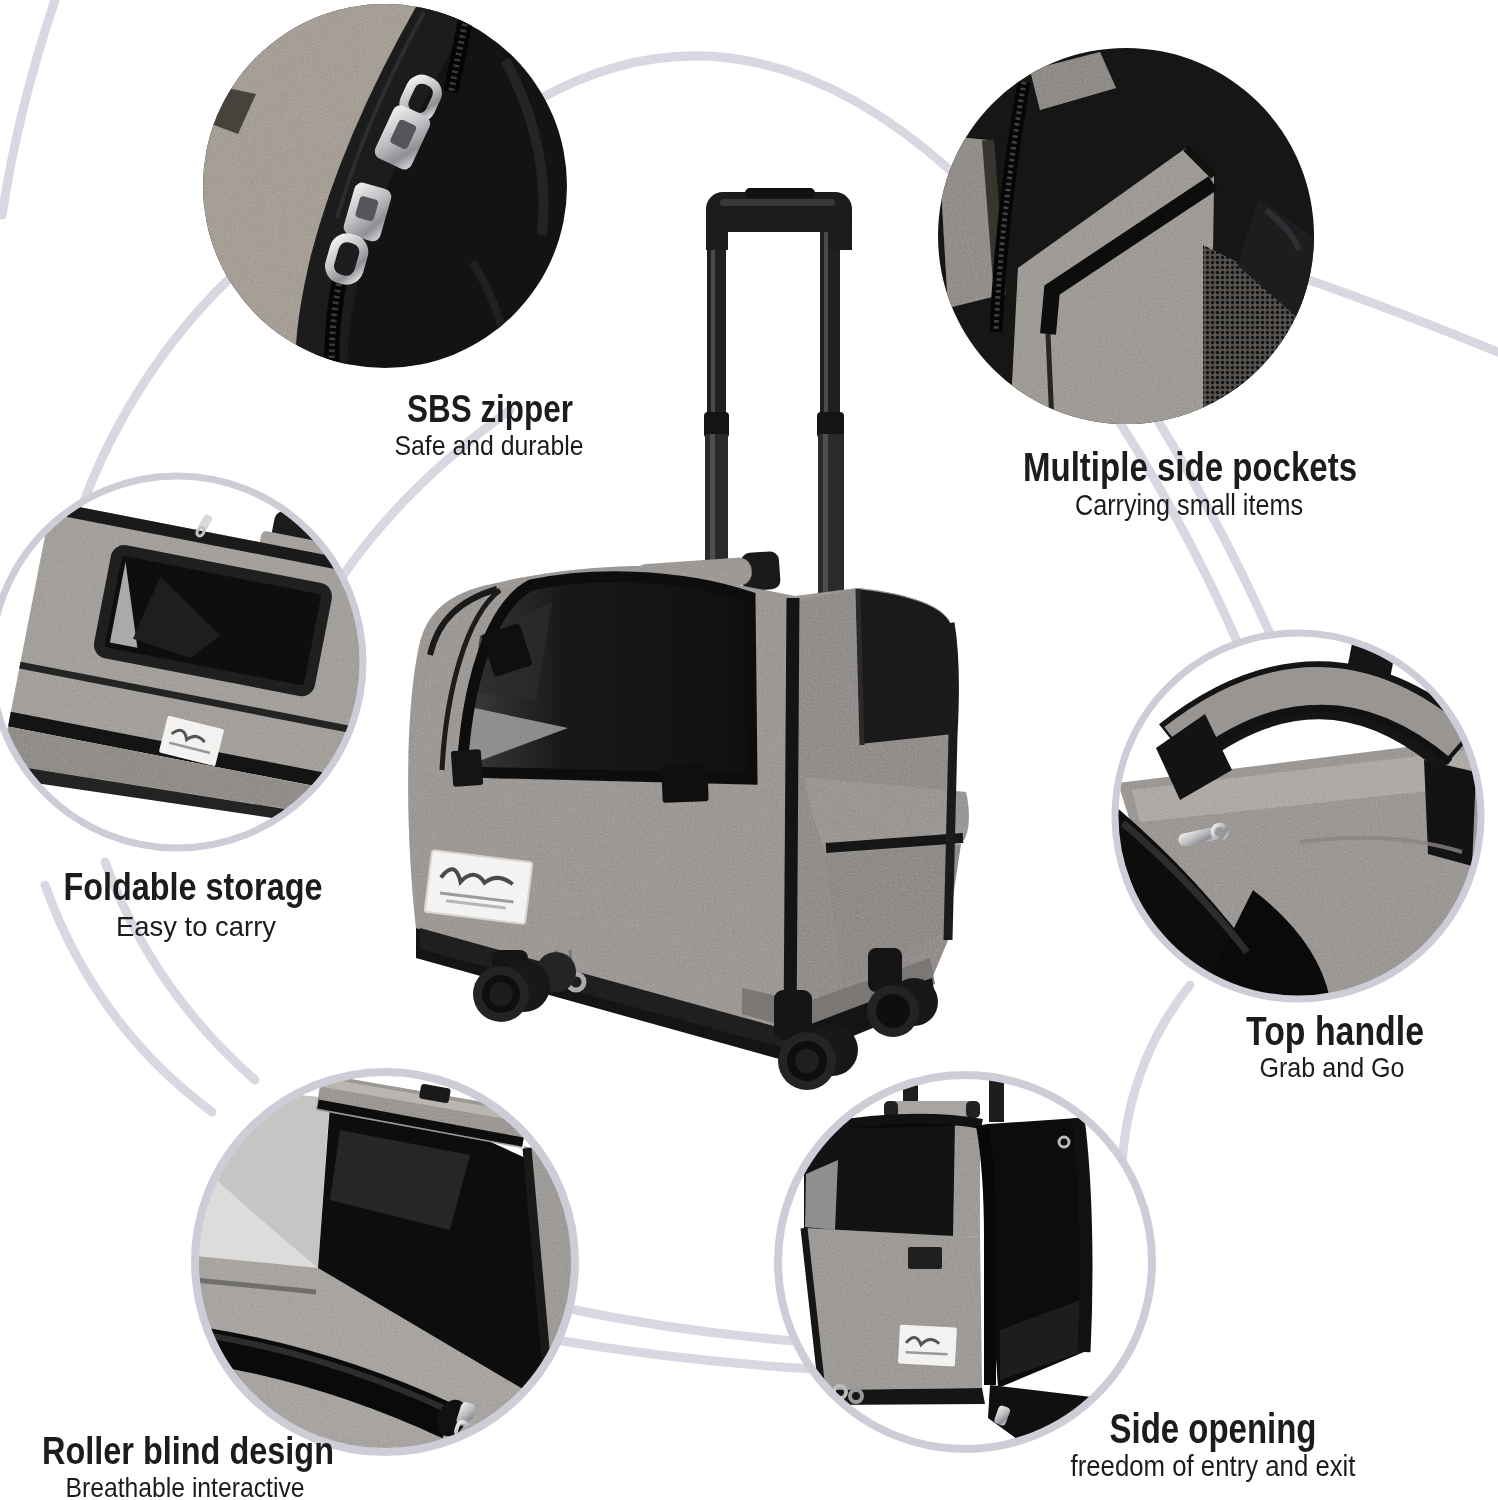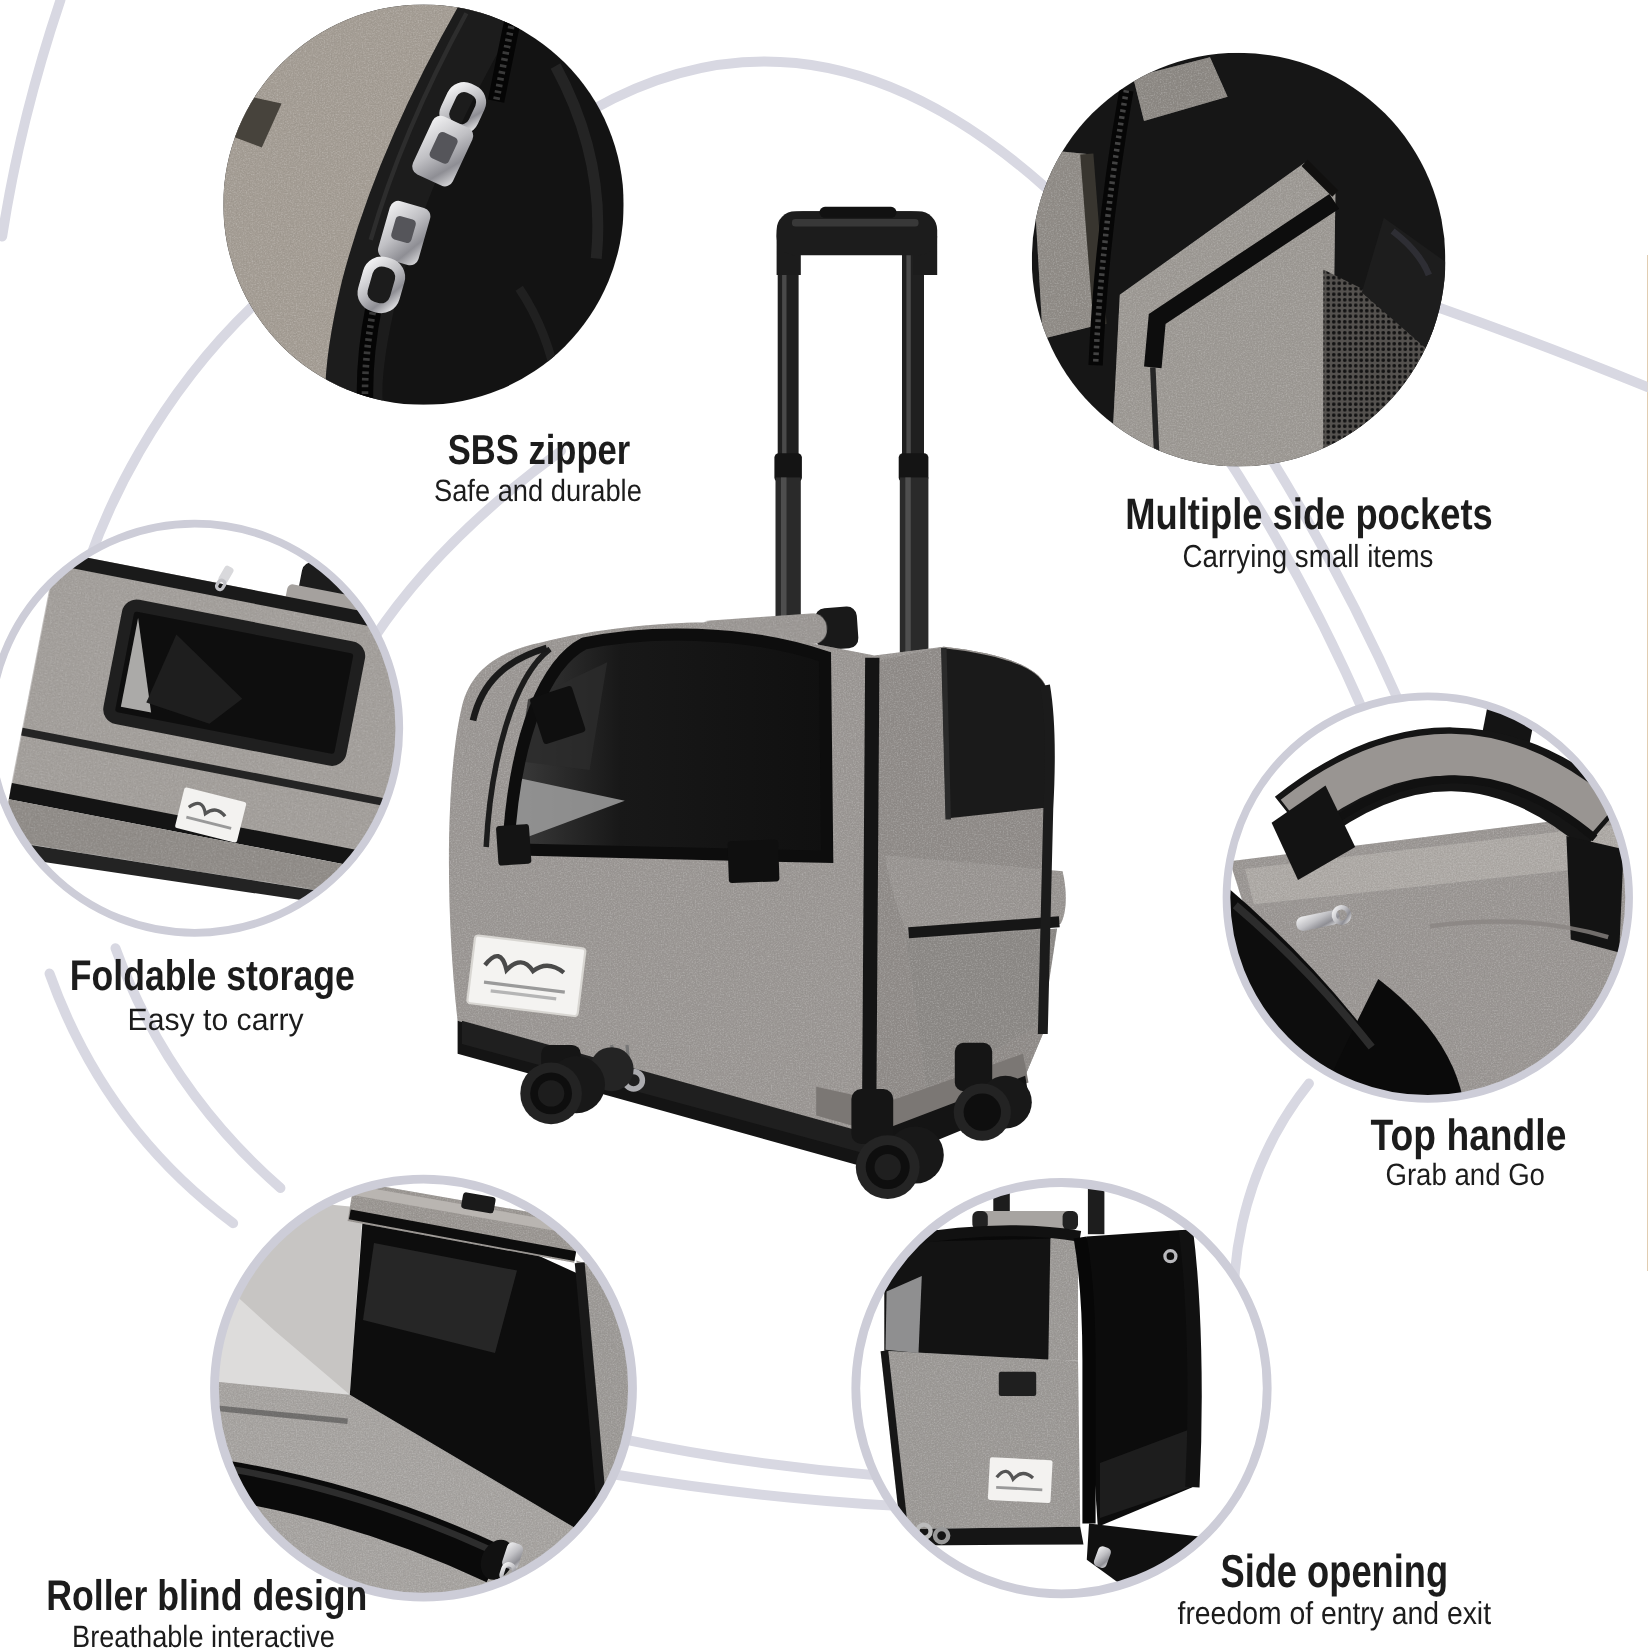--- a/index.html
+++ b/index.html
@@ -1,16 +1,16 @@
 <!DOCTYPE html>
 <html><head>
 <meta charset="utf-8">
 <style>
   html,body{margin:0;padding:0;background:#ffffff;}
-  #page{position:relative;width:1498px;height:1500px;overflow:hidden;background:#a16207;
+  #page{position:relative;width:1498px;height:1500px;overflow:hidden;background:#86efac;
         font-family:"Liberation Sans", sans-serif;}
   svg{display:block}
 </style>
 </head>
 <body>
 <div id="page">
 <svg width="1498" height="1500" viewBox="0 0 1498 1500">
 <defs>
   <filter id="fab" x="-2%" y="-2%" width="104%" height="104%">
     <feTurbulence type="fractalNoise" baseFrequency="0.75" numOctaves="2" seed="11" result="n"></feTurbulence>

